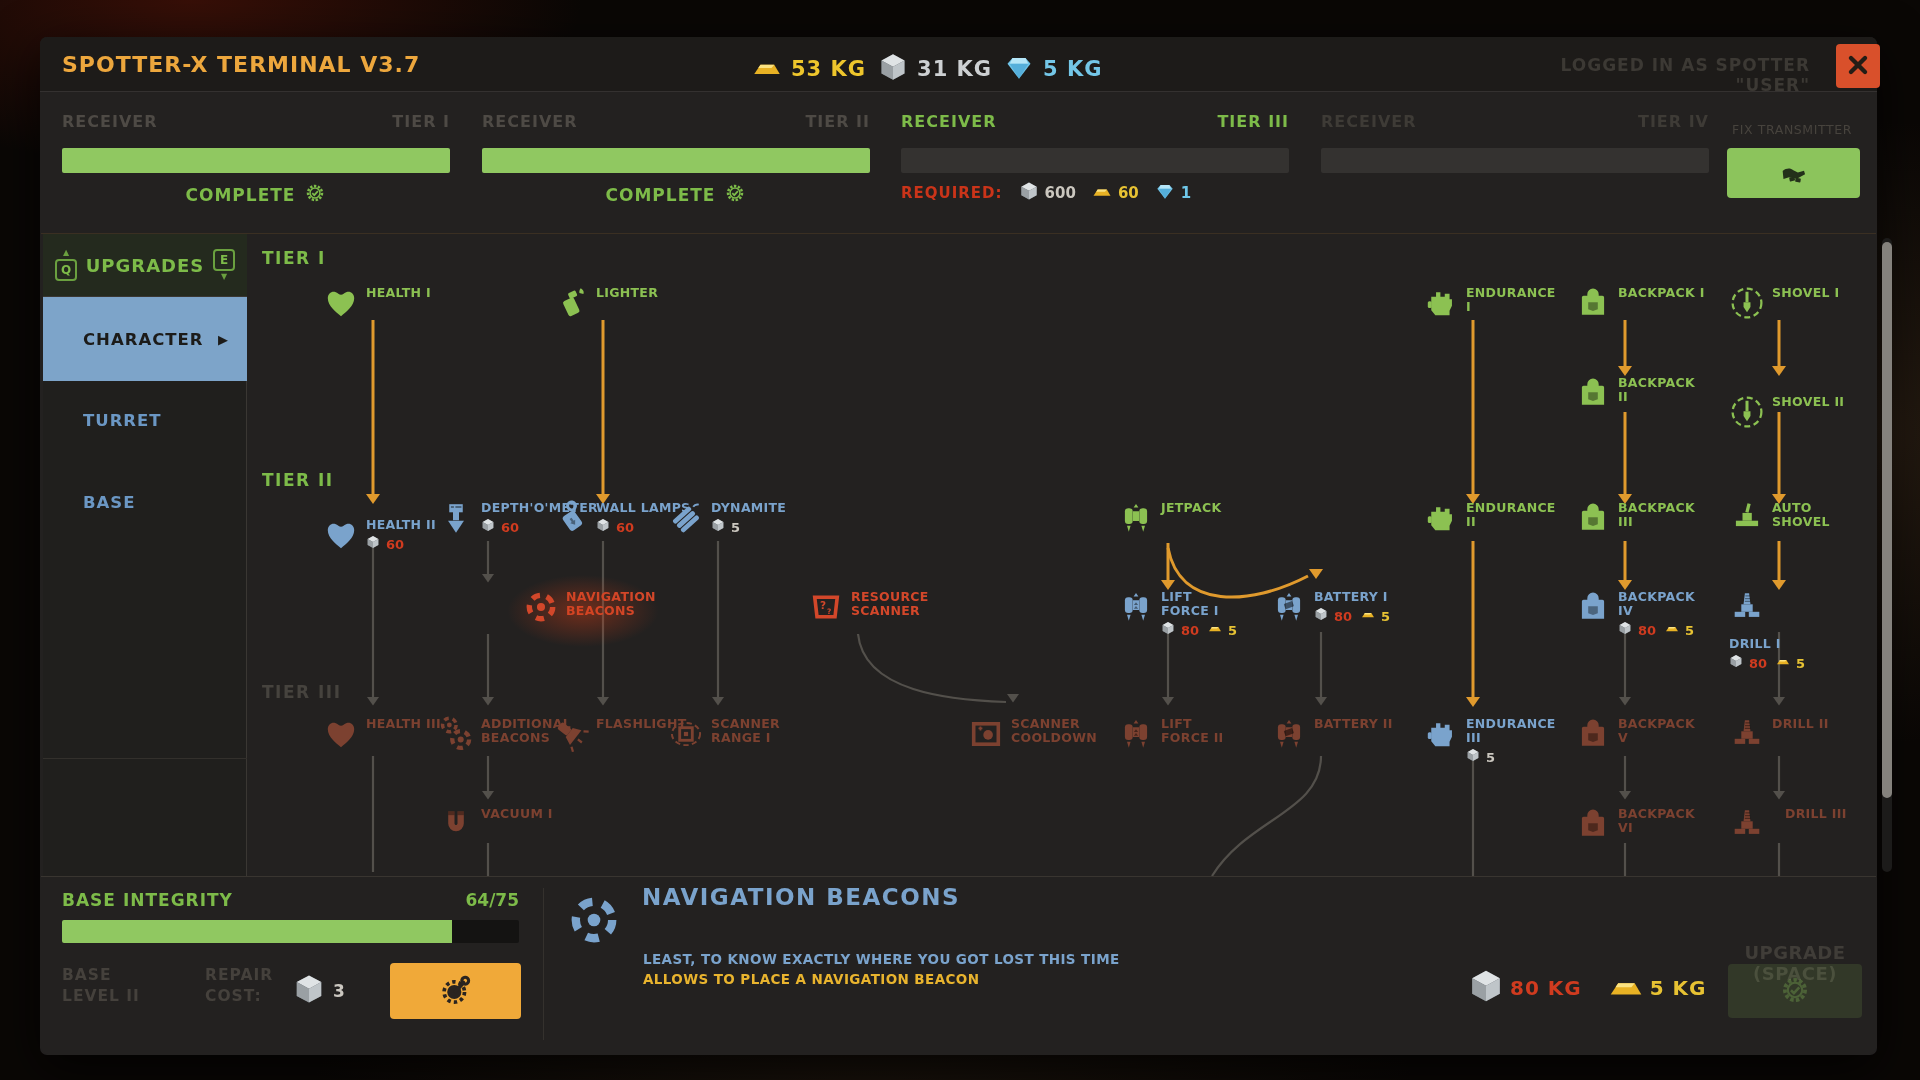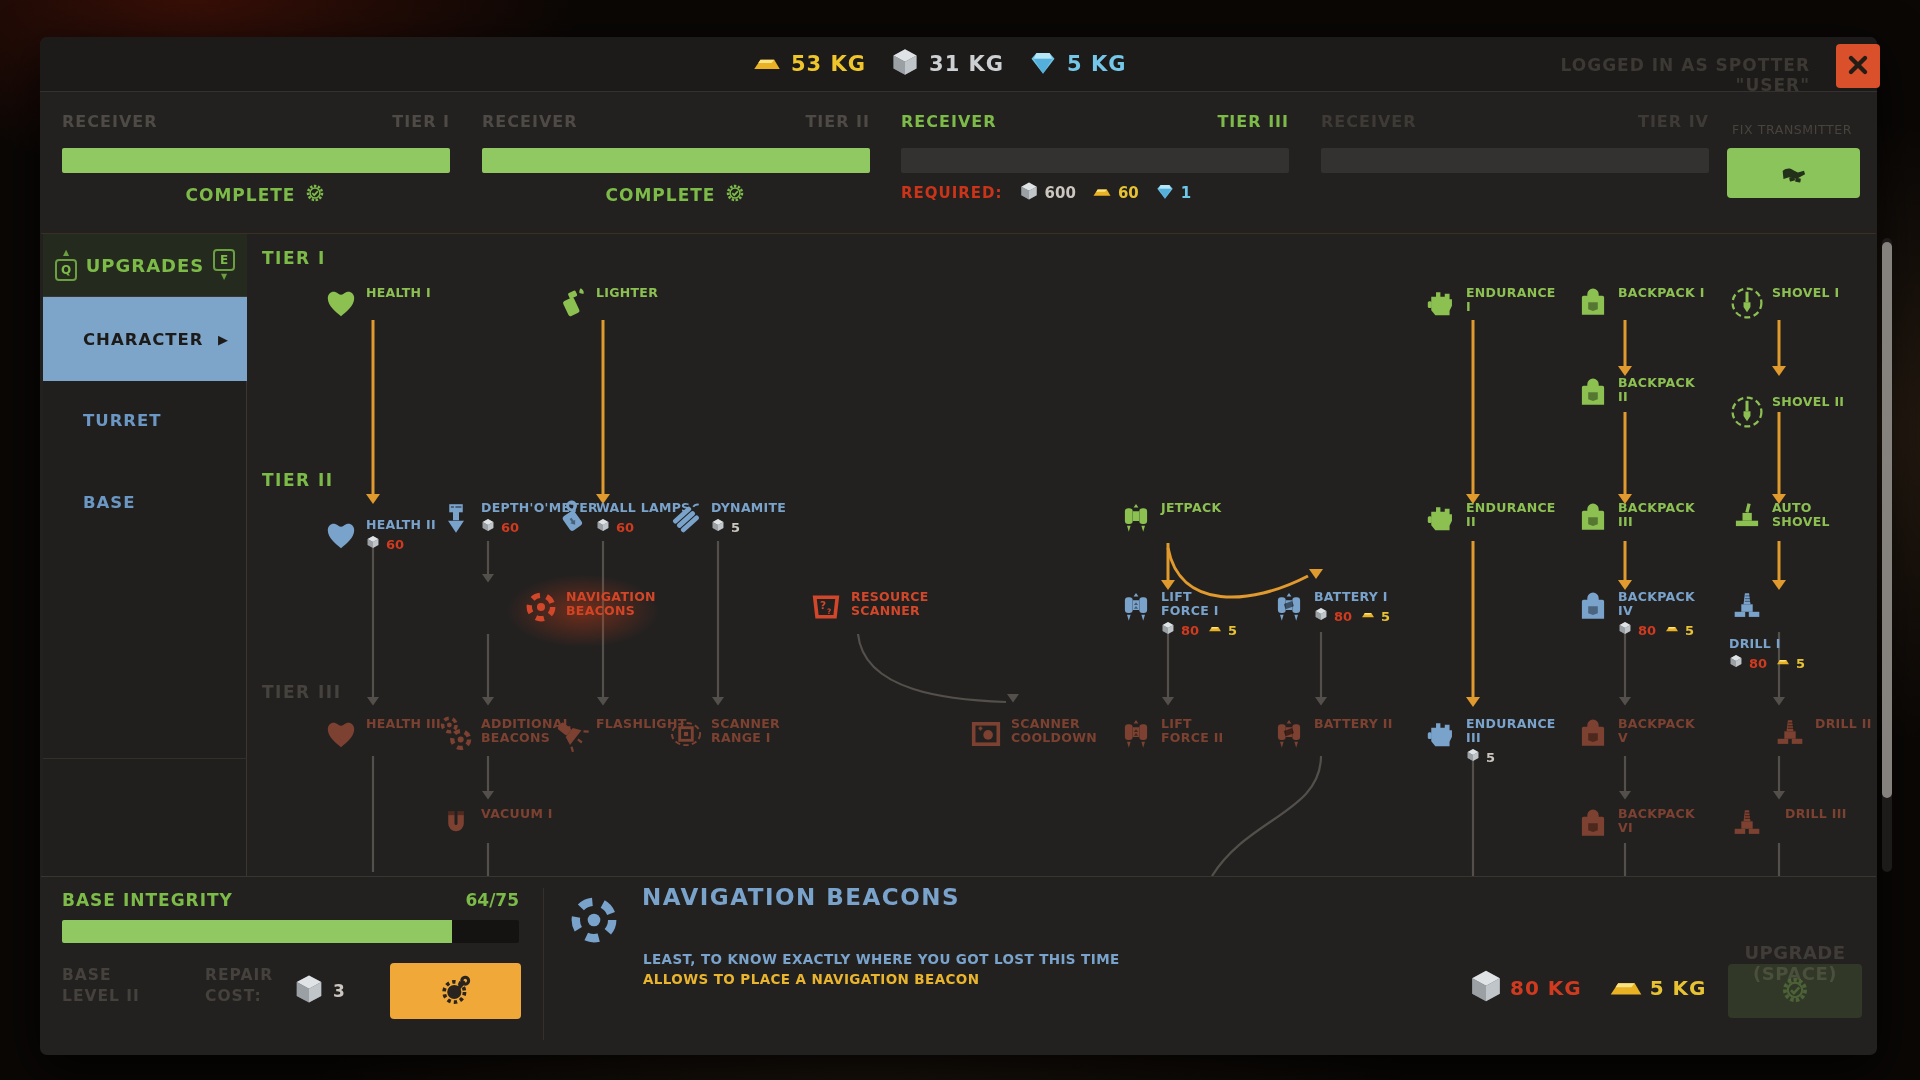--- a/index.html
+++ b/index.html
@@ -11,21 +11,21 @@
       radial-gradient(900px 520px at 97% 40%, rgba(90,65,40,.30), transparent 60%),
       radial-gradient(800px 400px at 45% 104%, rgba(70,50,28,.28), transparent 70%);}
   .abs{position:absolute;}
   .panel{left:40px;top:37px;width:1837px;height:1018px;background:#232120;border-radius:7px;
     box-shadow:0 14px 50px rgba(0,0,0,.75);}
   .topbar{left:40px;top:37px;width:1837px;height:55px;background:#1d1b19;border-radius:7px 7px 0 0;border-bottom:1px solid #343130;}
   .title{left:62px;top:52px;font-size:22px;font-weight:bold;letter-spacing:1px;color:#eda73d;}
   .logged{left:1480px;top:55px;width:330px;font-size:17px;font-weight:bold;letter-spacing:1px;color:#3c3934;text-align:right;}
   .closebtn{left:1836px;top:44px;width:44px;height:44px;background:#d9502b;border:none;border-radius:4px;
     color:#241d16;display:flex;align-items:center;justify-content:center;cursor:pointer;padding:0;}
-  .topres{left:752px;top:42px;display:flex;gap:24px;align-items:center;height:44px;}
+  .topres{left:752px;top:42px;display:flex;gap:12px;align-items:flex-end;height:44px;}
   .res{display:flex;align-items:center;gap:9px;}
   .rtxt{font-size:21px;font-weight:bold;letter-spacing:1px;}
   .gold{color:#eec62c}.stone{color:#cdd0d2}.cyan{color:#74c7e8}
   .c-red{color:#d03b1f}.c-plain{color:#cbc7bf}.c-gold{color:#e7c233}.c-cyan{color:#6fc7e8}
   .hr-main{left:41px;top:233px;width:1835px;height:1px;background:#3a2f22;}
   
   .rblock{width:388px;height:112px;}
   .rhead{display:flex;justify-content:space-between;font-size:16px;font-weight:bold;letter-spacing:1px;height:26px;}
   .rhead.complete{color:#4e4a45}.rhead.active{color:#7dbb49}.rhead.locked{color:#3e3b36}
   .rbar{margin-top:10px;height:25px;background:#343230;border-radius:2px;overflow:hidden;}
@@ -85,20 +85,21 @@
   .upglabel{left:1710px;top:942px;width:170px;text-align:center;font-size:18px;font-weight:bold;letter-spacing:.5px;color:#403d38;}
   .upgbtn{left:1728px;top:964px;width:134px;height:54px;background:rgba(140,196,92,.14);border:none;border-radius:4px;
     display:flex;align-items:center;justify-content:center;color:rgba(140,196,92,.30);padding:0;}
 </style>
 </head>
 <body>
 
 <div class="stage">
   <div class="abs panel"></div>
   <div class="abs topbar"></div>
+  <div class="abs title">SPOTTER-X TERMINAL V3.7</div>
   <div class="abs topres" id="resources">
       <span class="res">
         <span><svg viewBox="0 0 24 24" width="30" height="30" fill="currentColor" aria-hidden="true">
             <path d="M1.8 17.6l5-7.4h11l4.4 7.4z" fill="#e8b224"></path>
             <path d="M6.8 10.2h11l-2.2 2.6H5z" fill="#fbe382"></path>
           </svg></span>
         <b class="rtxt gold">53 KG</b>
       </span>
       <span class="res">
         <span><svg viewBox="0 0 24 24" width="30" height="30" fill="currentColor" aria-hidden="true">
@@ -748,21 +749,21 @@
       </div>
       <div class="abs node locked" style="left: 1575px; top: 716px;">
         <span class="nico"><svg viewBox="0 0 24 24" width="36" height="36" fill="currentColor" aria-hidden="true">
             <path d="M8.2 6.2a3.8 3.8 0 0 1 7.6 0v.9h2.4c.7 0 1.2.5 1.2 1.2v11.5H4.6V8.3c0-.7.5-1.2 1.2-1.2h2.4z"></path>
             <path d="M8.8 11.5h6.4v4.6l-3.2 1.2-3.2-1.2z" fill="#000" opacity=".38"></path>
           </svg></span>
   <span class="ntxt">
           <span class="nlabel" style="max-width:72px">BACKPACK V</span>
         </span>
       </div>
-      <div class="abs node locked" style="left: 1772px; top: 716px;">
+      <div class="abs node locked" style="left: 1729px; top: 716px;">
         <span class="nico"><svg viewBox="0 0 24 24" width="36" height="36" fill="currentColor" aria-hidden="true">
             <path d="M10.6 2.8h2.8l.9 7.4h-4.6z"></path>
             <path d="M10.9 4.6h3M10.7 6.4h3.4M10.5 8.2h3.8" stroke="#000" opacity=".4" stroke-width=".9" fill="none"></path>
             <rect x="8.2" y="10.2" width="7.6" height="5"></rect>
             <rect x="3.8" y="15.2" width="7" height="3.4"></rect>
             <rect x="13.2" y="15.2" width="7" height="3.4"></rect>
           </svg></span>
   <span class="ntxt">
           <span class="nlabel" style="max-width:100px">DRILL II</span>
         </span>

